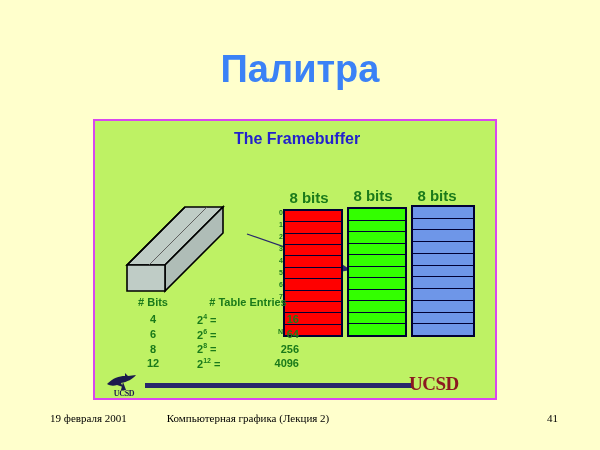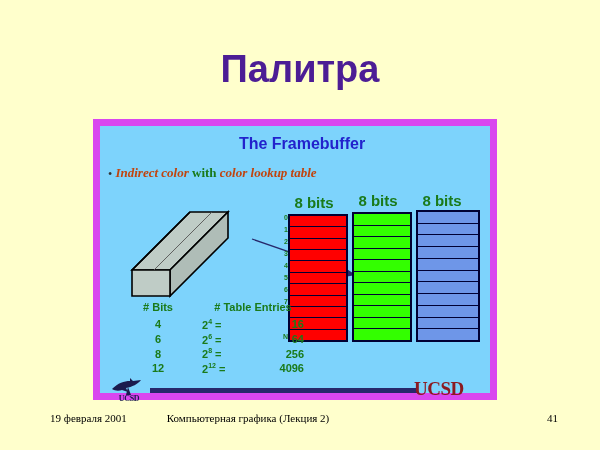--- a/index.html
+++ b/index.html
@@ -18,33 +18,33 @@
   
   #slide-title {
     position: absolute;
     left: 0;
     top: 48px;
     width: 600px;
     text-align: center;
     font-family: "Liberation Sans", sans-serif;
     font-weight: bold;
     font-size: 38px;
-    color: #4c1d95;
+    color: #3b82f6;
     letter-spacing: 0px;
   }
 
   
   #embedded-slide {
     position: absolute;
     left: 93px;
     top: 119px;
     width: 404px;
     height: 281px;
-    background: #7dd3fc;
-    border: 7px solid #d946ef;
+    background: #bef264;
+    border: 2px solid #d946ef;
     box-sizing: border-box;
   }
 
   #framebuffer-heading {
     position: absolute;
     left: 0;
     top: 9px;
     width: 404px;
     text-align: center;
     font-family: "Liberation Sans", sans-serif;
@@ -245,26 +245,20 @@
 </style>
 </head>
 <body>
 
 <div id="slide-title">Палитра</div>
 
 <div id="embedded-slide">
 
   <div id="framebuffer-heading">The Framebuffer</div>
 
-  <div id="bullet-line">
-    <span class="dot">•</span>
-    <span class="txt-orange">Indirect color</span>
-    <span class="txt-green">with</span>
-    <span class="txt-orange">color lookup table</span>
-  </div>
 
   <svg id="pixel-box" viewBox="0 0 120 90">
     <polygon points="4,62 62,4 100,4 42,62" fill="#BFCCC6" stroke="#000000" stroke-width="1.6"></polygon>
     <polygon points="100,4 100,30 42,88 42,62" fill="#AFBDB7" stroke="#000000" stroke-width="1.6"></polygon>
     <polygon points="4,62 42,62 42,88 4,88" fill="#BFCCC6" stroke="#000000" stroke-width="1.6"></polygon>
     <line x1="4" y1="62" x2="62" y2="4" stroke="#000000" stroke-width="1.6"></line>
     <line x1="26" y1="62" x2="84" y2="4" stroke="#555555" stroke-width="0.9"></line>
   </svg>
 
   <svg id="lookup-arrow" viewBox="0 0 110 50">

